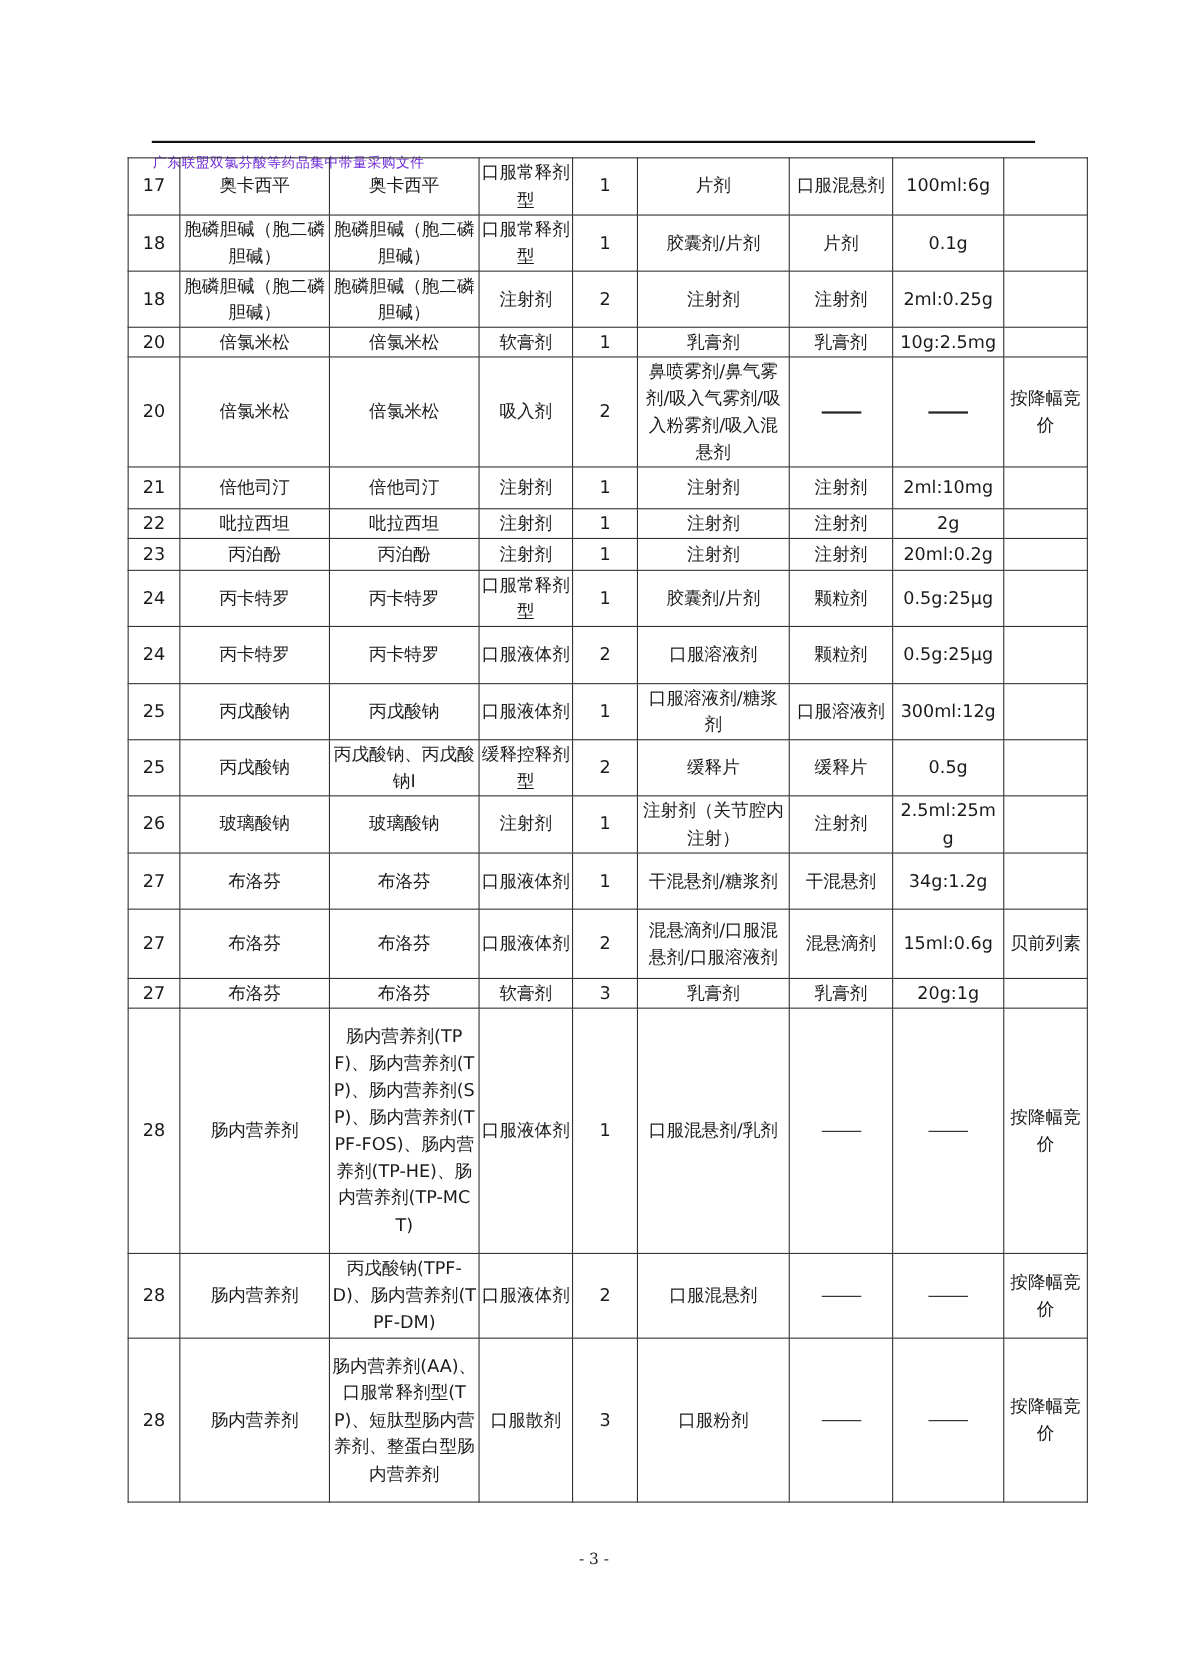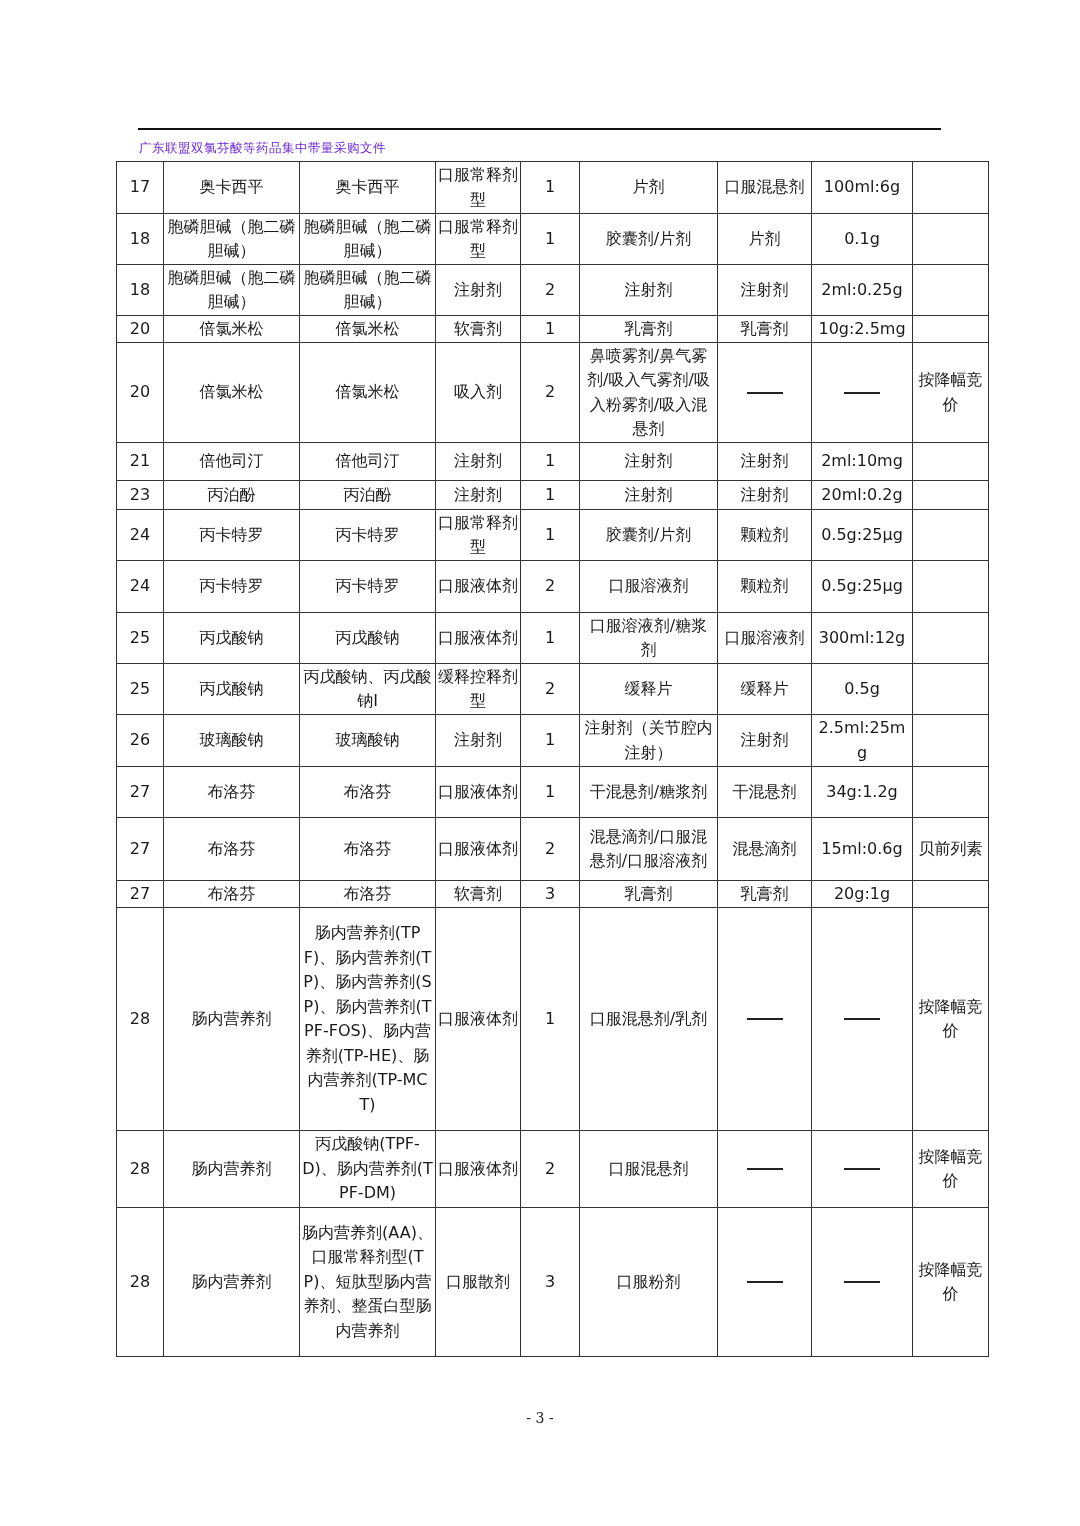--- a/index.html
+++ b/index.html
@@ -1,21 +1,21 @@
 <!DOCTYPE html>
 <html><head>
 <meta charset="utf-8">
 <style>
   html, body { margin: 0; padding: 0; background: #ffffff; }
   body { width: 1080px; height: 1526px; position: relative; overflow: hidden;
          font-family: "DejaVu Sans", "Liberation Sans", sans-serif; color: #1a1a1a; }
   .header-title { position: absolute; left: 139px; top: 104px; font-size: 12.5px;
                   font-family: "DejaVu Serif", "Liberation Serif", serif; letter-spacing: 0.5px; color: #6d28d9; margin-top: 36px; }
   .header-rule { position: absolute; left: 138px; top: 128px; width: 803px; height: 2px; background: #111; }
-  table.doc-table { position: absolute; left: 116px; top: 161px; border-collapse: collapse;
+  table.doc-table { position: absolute; left: 116px; top: 143px; border-collapse: collapse;
                     table-layout: fixed; width: 872px; }
   table.doc-table td { border: 1.2px solid #333; text-align: center; vertical-align: middle;
                        font-size: 16px; line-height: 24.5px; padding: 0 2px; word-break: break-all;
                        overflow: hidden; }
   td .dash { display: inline-block; width: 36px; height: 1.6px; background: #222; vertical-align: middle; }
   .page-num { position: absolute; top: 1410px; left: 0; width: 1080px; text-align: center;
               font-size: 14px; font-family: "DejaVu Serif", "Liberation Serif", serif; color: #222; }
 </style>
 </head>
 <body>
@@ -95,20 +95,31 @@
         <td>21</td>
         <td>倍他司汀</td>
         <td>倍他司汀</td>
         <td>注射剂</td>
         <td>1</td>
         <td>注射剂</td>
         <td>注射剂</td>
         <td>2ml:10mg</td>
         <td></td>
       </tr>
+      <tr style="height: 27px;">
+        <td>22</td>
+        <td>吡拉西坦</td>
+        <td>吡拉西坦</td>
+        <td>注射剂</td>
+        <td>1</td>
+        <td>注射剂</td>
+        <td>注射剂</td>
+        <td>2g</td>
+        <td></td>
+      </tr>
       <tr style="height: 29px;">
         <td>23</td>
         <td>丙泊酚</td>
         <td>丙泊酚</td>
         <td>注射剂</td>
         <td>1</td>
         <td>注射剂</td>
         <td>注射剂</td>
         <td>20ml:0.2g</td>
         <td></td>

